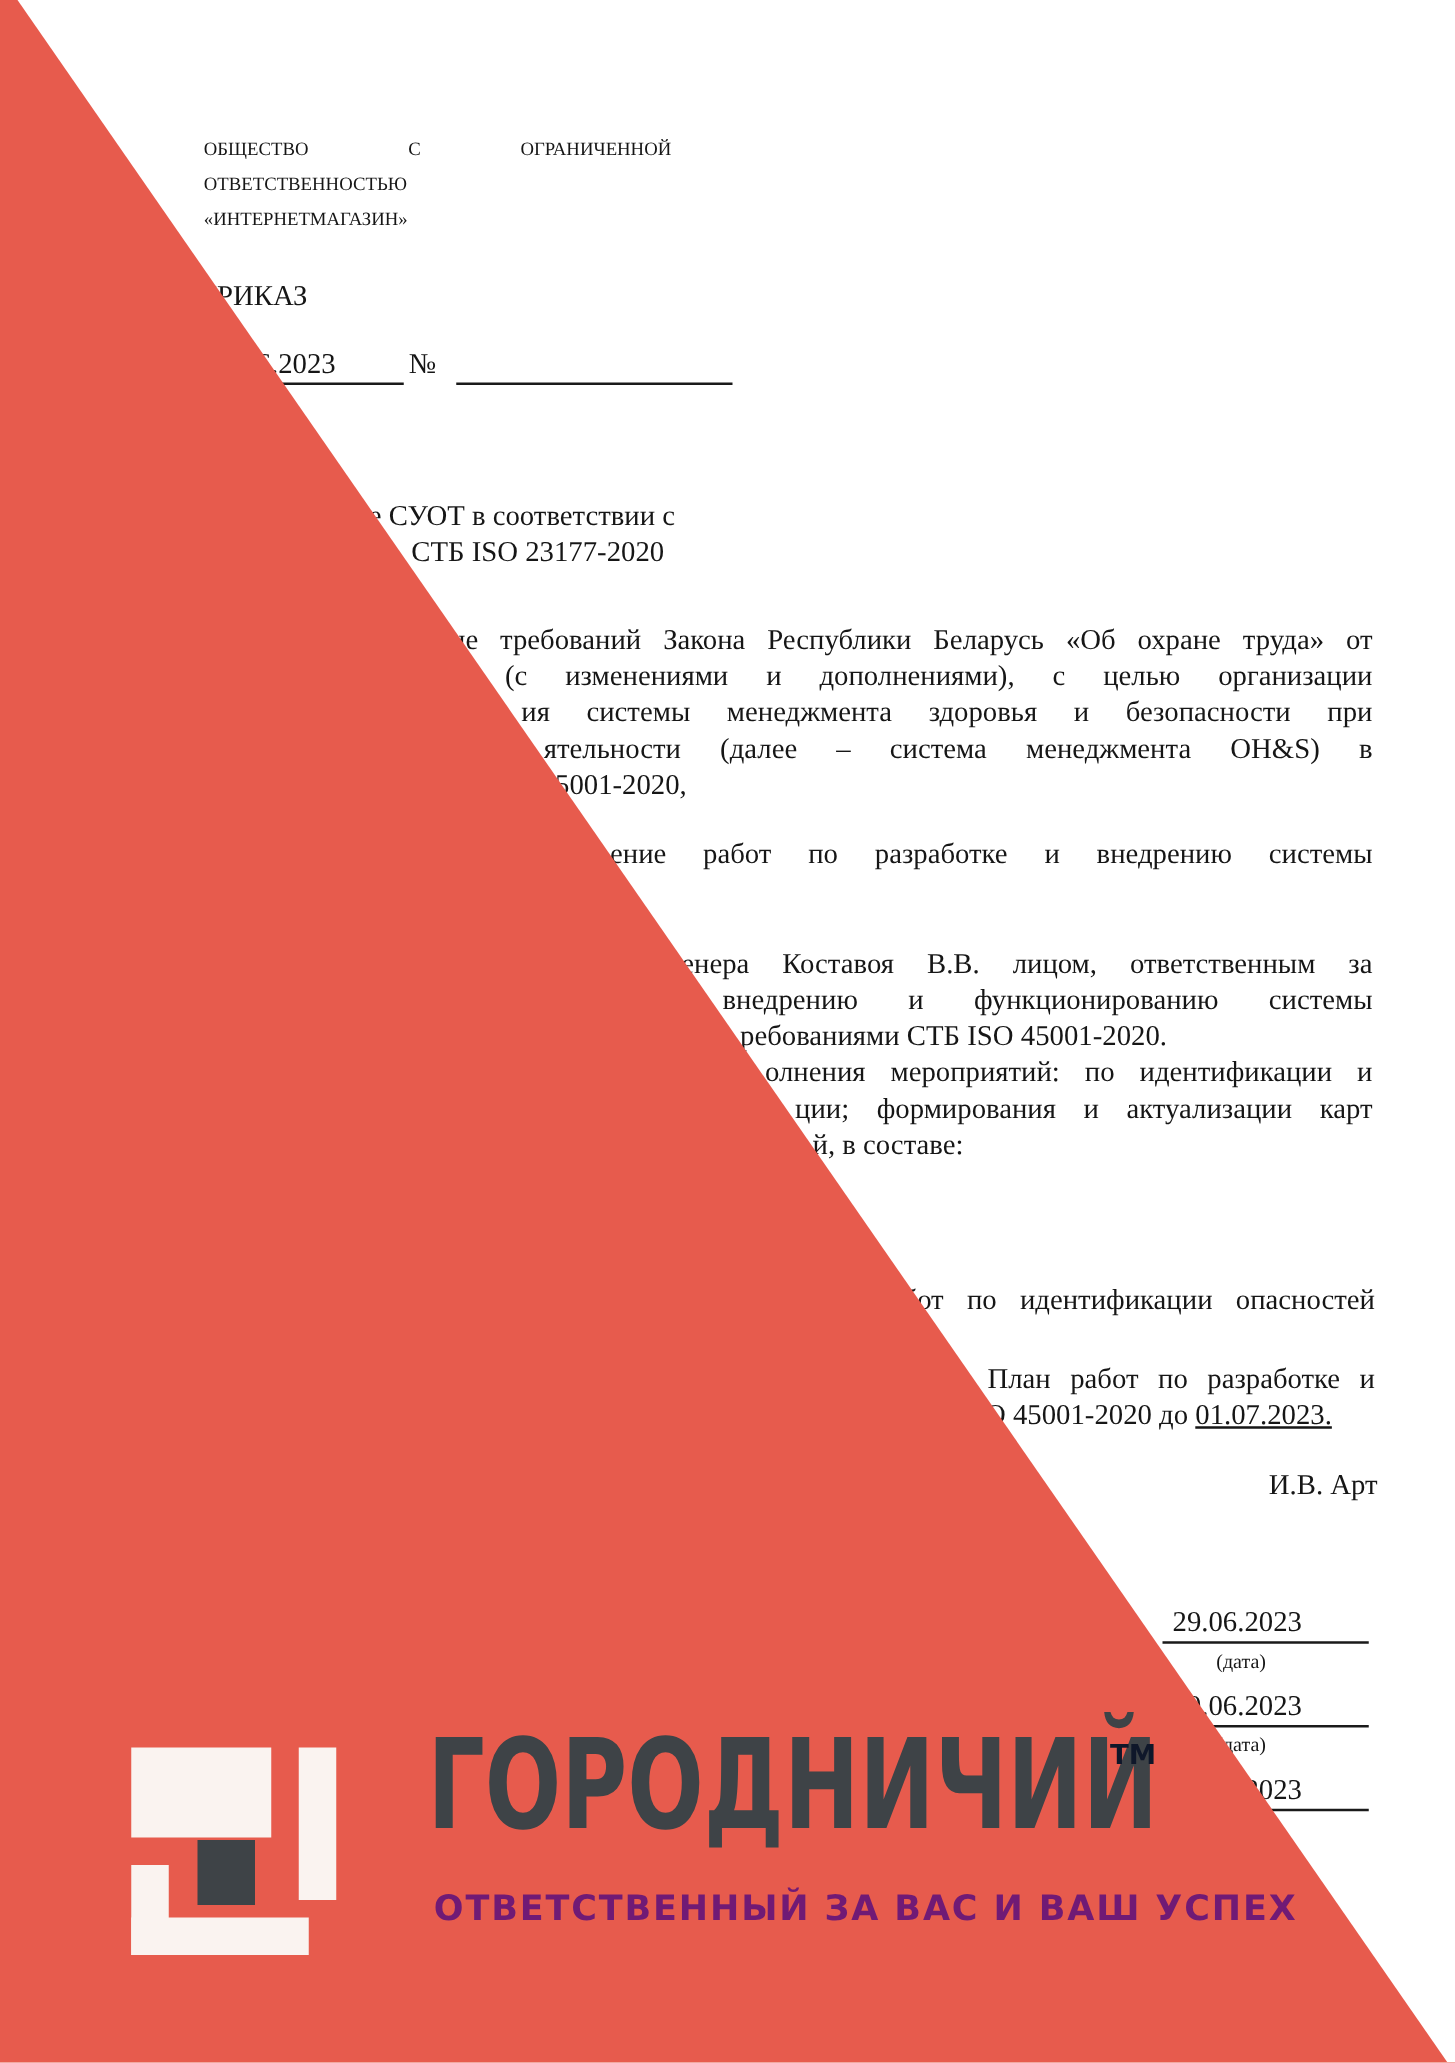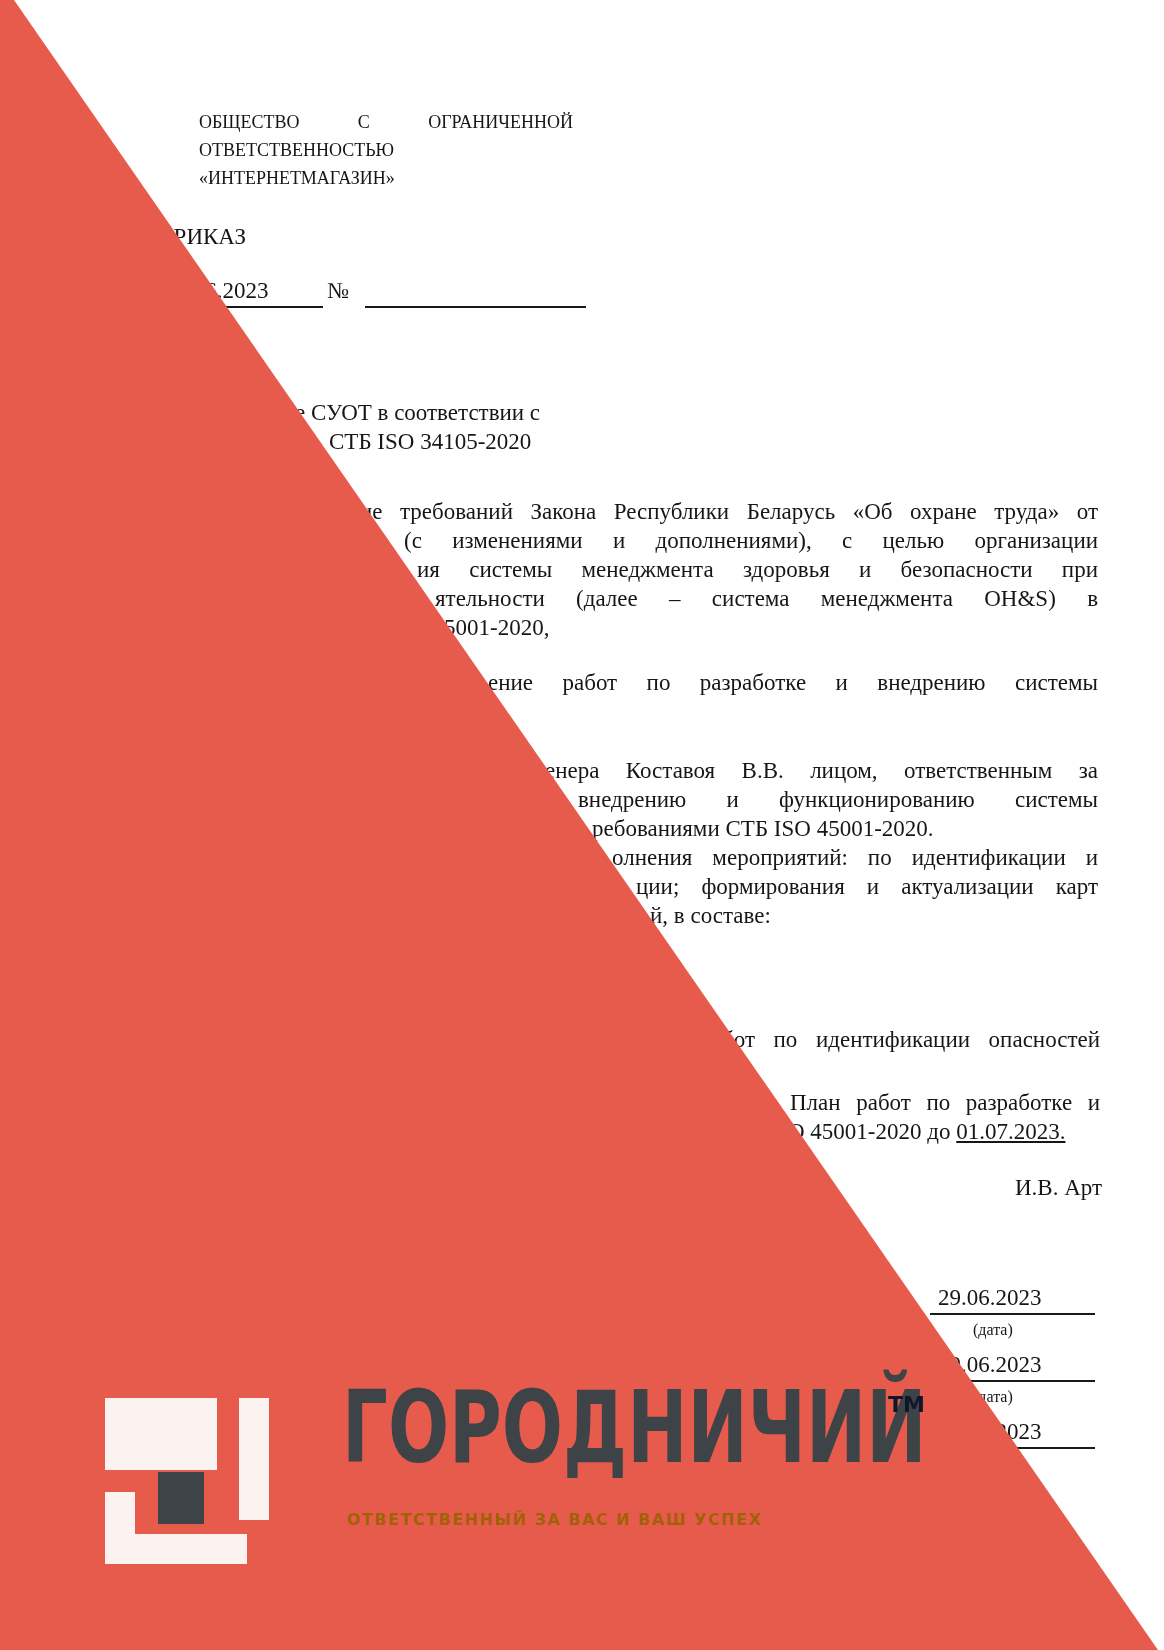--- a/index.html
+++ b/index.html
@@ -4,57 +4,57 @@
 <style>
   html,body{margin:0;padding:0;}
   body{width:1164px;height:1650px;position:relative;background:#ffffff;overflow:hidden;
        font-family:"Liberation Serif", serif;}
   #page{position:absolute;left:0;top:0;width:1164px;height:1650px;}
 
   
   .frag{position:absolute;font-family:"Liberation Serif", serif;font-size:23px;
         line-height:1.15;color:#161616;white-space:nowrap;}
   .just{text-align:justify;text-align-last:justify;white-space:normal;}
-  .company{font-size:18px;margin-left:36px;}
+  .company{font-size:15px;}
   .small{font-size:16px;}
   .uline{position:absolute;height:0;border-top:2px solid #1a1a1a;}
 
   
   #triangle{position:absolute;left:0;top:0;width:1164px;height:1650px;
             background:#E75B4D;
             clip-path:polygon(0 0, 14px 0, 1158px 1650px, 0 1650px);}
 
   
   .mark-piece{position:absolute;}
   #brand-name{position:absolute;left:342px;top:1378px;font-family:"DejaVu Sans",sans-serif;
               font-weight:bold;font-size:100px;line-height:1;letter-spacing:0;
               transform:scaleX(0.72);transform-origin:left top;color:#3E4347;white-space:nowrap;}
   #tm-mark{position:absolute;left:888px;top:1392px;font-family:"DejaVu Sans",sans-serif;
            font-weight:bold;font-size:22px;color:#3E4347;}
   #tagline{position:absolute;left:347px;top:1510px;font-family:"DejaVu Sans",sans-serif;
-           font-weight:bold;font-size:16px;letter-spacing:1.5px;color:#a16207;white-space:nowrap;}
+           font-weight:bold;font-size:28px;letter-spacing:1.5px;color:#701a75;white-space:nowrap;}
 </style>
 </head>
 <body style="background: rgb(255, 255, 255);">
 
 <div id="page">
 
   <div class="frag company just" style="left:163px;top:112px;width:374px;">ОБЩЕСТВО С ОГРАНИЧЕННОЙ</div>
   <div class="frag company" style="left:163px;top:140px;">ОТВЕТСТВЕННОСТЬЮ</div>
   <div class="frag company" style="left:163px;top:168px;">«ИНТЕРНЕТМАГАЗИН»</div>
 
   <div class="frag" style="left:157px;top:224px;">ПРИКАЗ</div>
 
   <div class="frag" style="left:165px;top:278px;">29.06.2023</div>
   <div class="uline" style="left:165px;top:306px;width:158px;"></div>
   <div class="frag" style="left:327px;top:278px;">№</div>
   <div class="uline" style="left:365px;top:306px;width:221px;"></div>
 
   <div class="frag" style="left:295px;top:400px;">е СУОТ в соответствии с</div>
-  <div class="frag" style="left:329px;top:429px;">СТБ ISO 34105-2020</div>
+  <div class="frag" style="left:329px;top:429px;">СТБ ISO 23177-2020</div>
 
   <div class="frag just" style="left:360px;top:499px;width:738px;">ие требований Закона Республики Беларусь «Об охране труда» от</div>
   <div class="frag just" style="left:417px;top:557px;width:681px;">ия системы менеджмента здоровья и безопасности при</div>
   <div class="frag just" style="left:404px;top:528px;width:694px;">(с изменениями и дополнениями), с целью организации</div>
   <div class="frag just" style="left:435px;top:586px;width:663px;">ятельности (далее – система менеджмента OH&amp;S) в</div>
   <div class="frag" style="left:444px;top:615px;">5001-2020,</div>
 
   <div class="frag just" style="left:488px;top:670px;width:610px;">ение работ по разработке и внедрению системы</div>
 
   <div class="frag just" style="left:545px;top:758px;width:553px;">енера Коставоя В.В. лицом, ответственным за</div>

